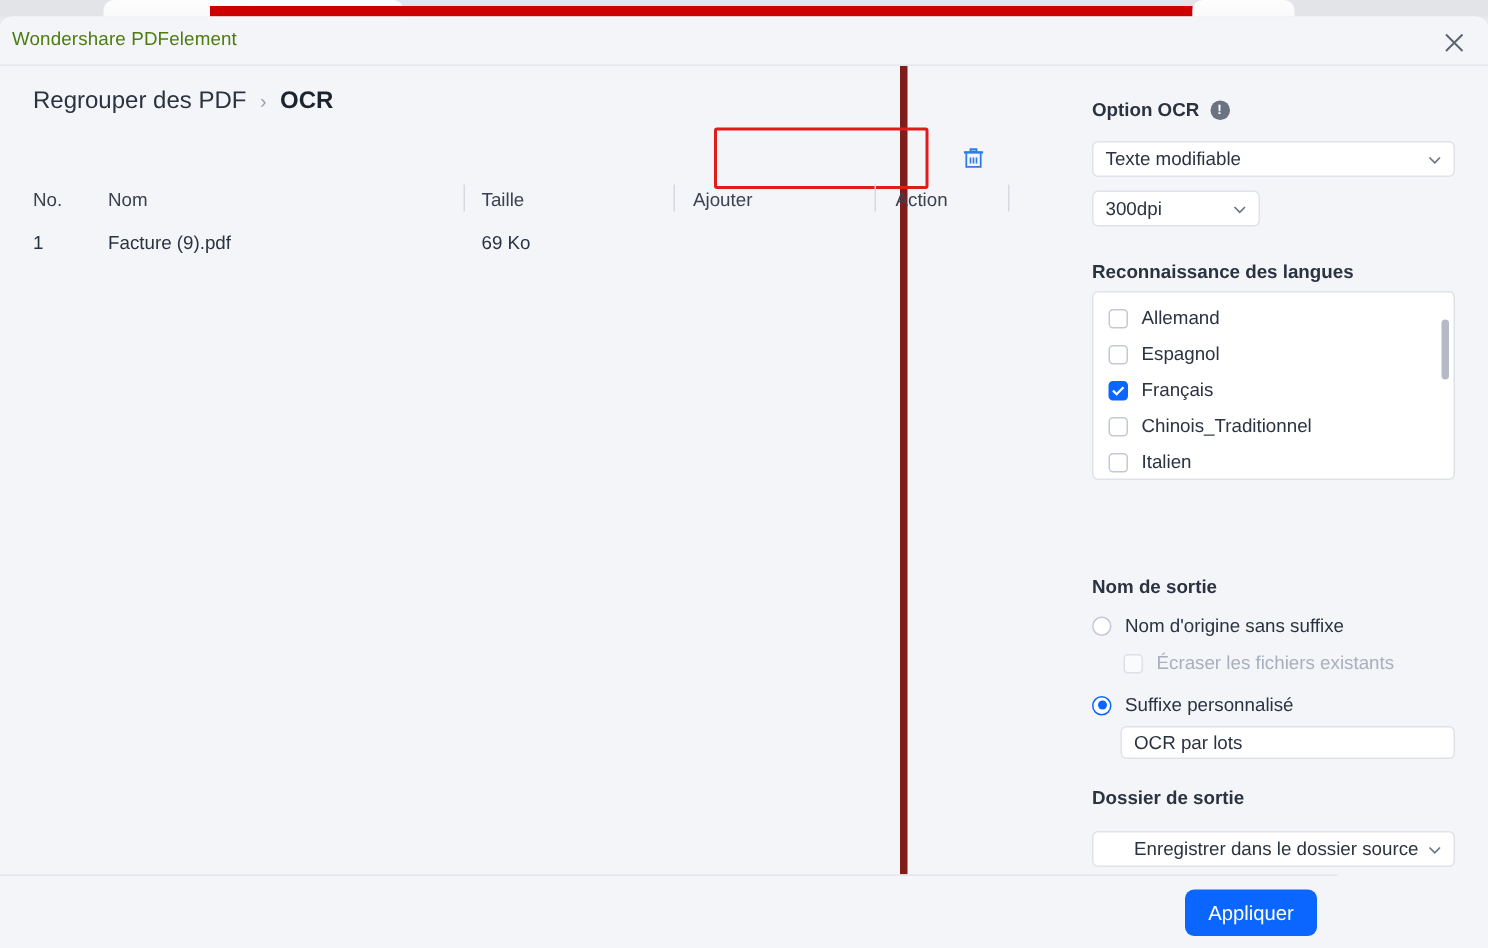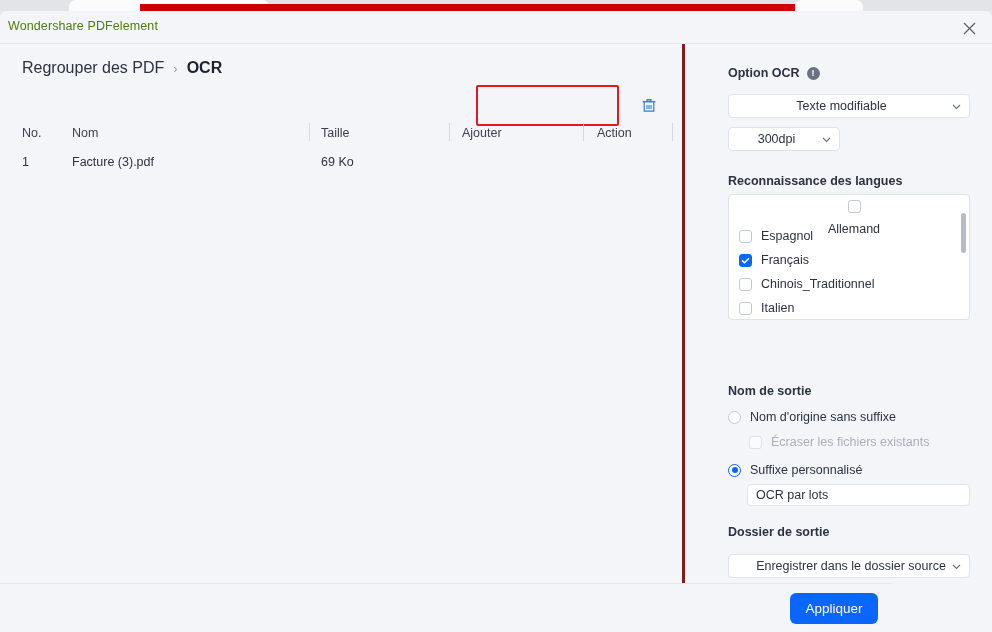--- a/index.html
+++ b/index.html
@@ -61,23 +61,23 @@
     position: absolute; right: 10px; top: 5px;
     width: 26px; height: 24px;
     display: flex; align-items: center; justify-content: center;
     cursor: pointer;
   }
   #close-btn svg { display: block; }
 
   
   #main-pane {
     position: absolute; top: 33px; left: 0;
-    width: 685px; height: 539px;
+    width: 605px; height: 539px;
     background: #f4f5f9;
-    border-right: 3px solid #7f1d1d;
+    border-right: 5px solid #7f1d1d;
   }
 
   #breadcrumb {
     position: absolute; left: 22px; top: 15px;
     display: flex; align-items: baseline; gap: 9px;
     font-size: 16px;
   }
   #breadcrumb .crumb-root { color: #2b3240; font-weight: 400; cursor: pointer; }
   #breadcrumb .crumb-sep  { color: #9aa1ad; font-size: 13px; }
   #breadcrumb .crumb-cur  { color: #1d232e; font-weight: bold; }
@@ -170,21 +170,20 @@
 
   .select-box {
     height: 24px;
     background: #ffffff;
     border: 1px solid #dfe2e9;
     border-radius: 4px;
     display: flex; align-items: center;
     padding: 0 8px;
     font-size: 12.5px; color: #2b3240;
     cursor: pointer;
-    text-align: center;
   }
   .select-box .sel-val { flex: 1 1 auto; white-space: nowrap; overflow: hidden; }
   .chev { flex: 0 0 auto; margin-left: 6px; }
 
   #ocr-mode-select { position: absolute; left: 712px - 686px; }
 
   
   #opt-ocr-label  { position: absolute; left: 26px; top: 22px; }
   #ocr-mode-select{ position: absolute; left: 26px; top: 50px; width: 242px; }
   #dpi-select     { position: absolute; left: 26px; top: 83px; width: 112px; }
@@ -197,21 +196,21 @@
     border: 1px solid #dfe2e9;
     border-radius: 4px;
     overflow: hidden;
   }
   .lang-item {
     display: flex; align-items: center; gap: 9px;
     height: 24px; padding-left: 10px;
     font-size: 12.5px; color: #2b3240;
     cursor: pointer;
   }
-  .lang-item:first-child { margin-top: 5px; flex-direction: column; }
+  .lang-item:first-child { margin-top: 5px; }
   .cbx {
     width: 13px; height: 13px; flex: 0 0 auto;
     border: 1px solid #c3c8d4; border-radius: 3px;
     background: #fff;
   }
   .cbx.checked {
     background: #0a66ff; border-color: #0a66ff;
     display: flex; align-items: center; justify-content: center;
   }
   .cbx.disabled { border-color: #dde0e7; background: #fafbfc; }
@@ -330,21 +329,21 @@
         <div class="th col-name">Nom</div>
         <div class="vdiv div-2"></div>
         <div class="th col-size">Taille</div>
         <div class="vdiv div-3"></div>
         <div class="th col-status">Ajouter</div>
         <div class="vdiv div-4"></div>
         <div class="th col-action">Action</div>
       </div>
       <div class="row">
         <div class="td col-no">1</div>
-        <div class="td col-name">Facture (3).pdf</div>
+        <div class="td col-name">Facture (9).pdf</div>
         <div class="td col-size">69 Ko</div>
         <div class="td col-status"></div>
         <div class="td col-action"></div>
       </div>
     </div>
   </div>
 
   <div id="options-pane">
 
     <div id="opt-ocr-label" class="section-label field-label-row">

